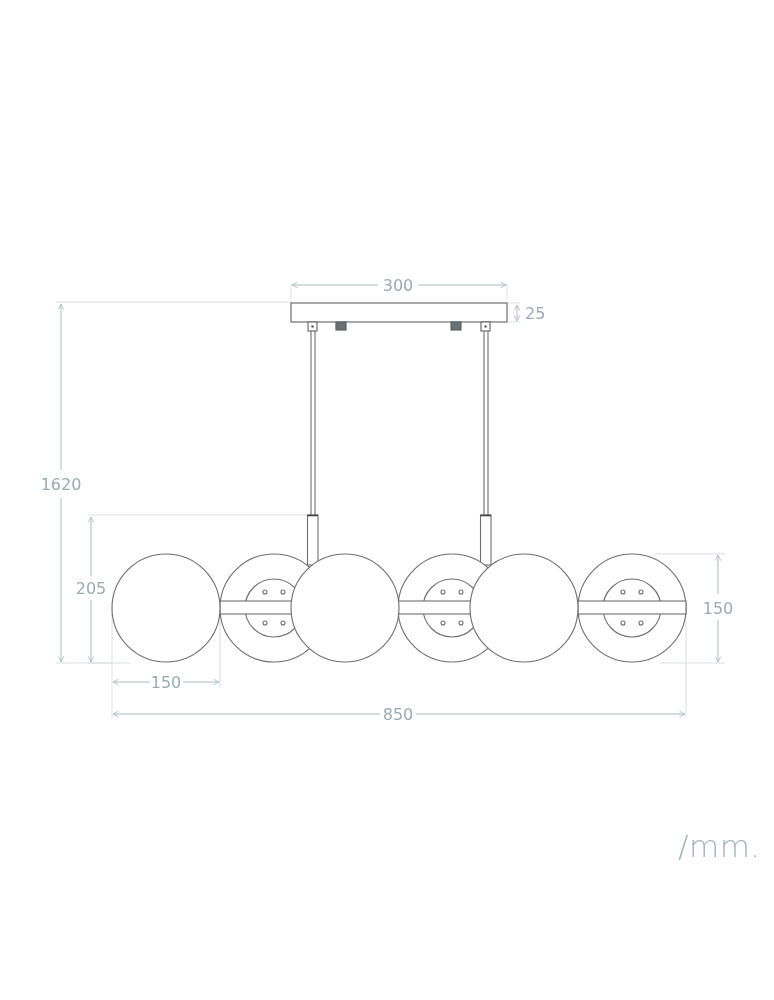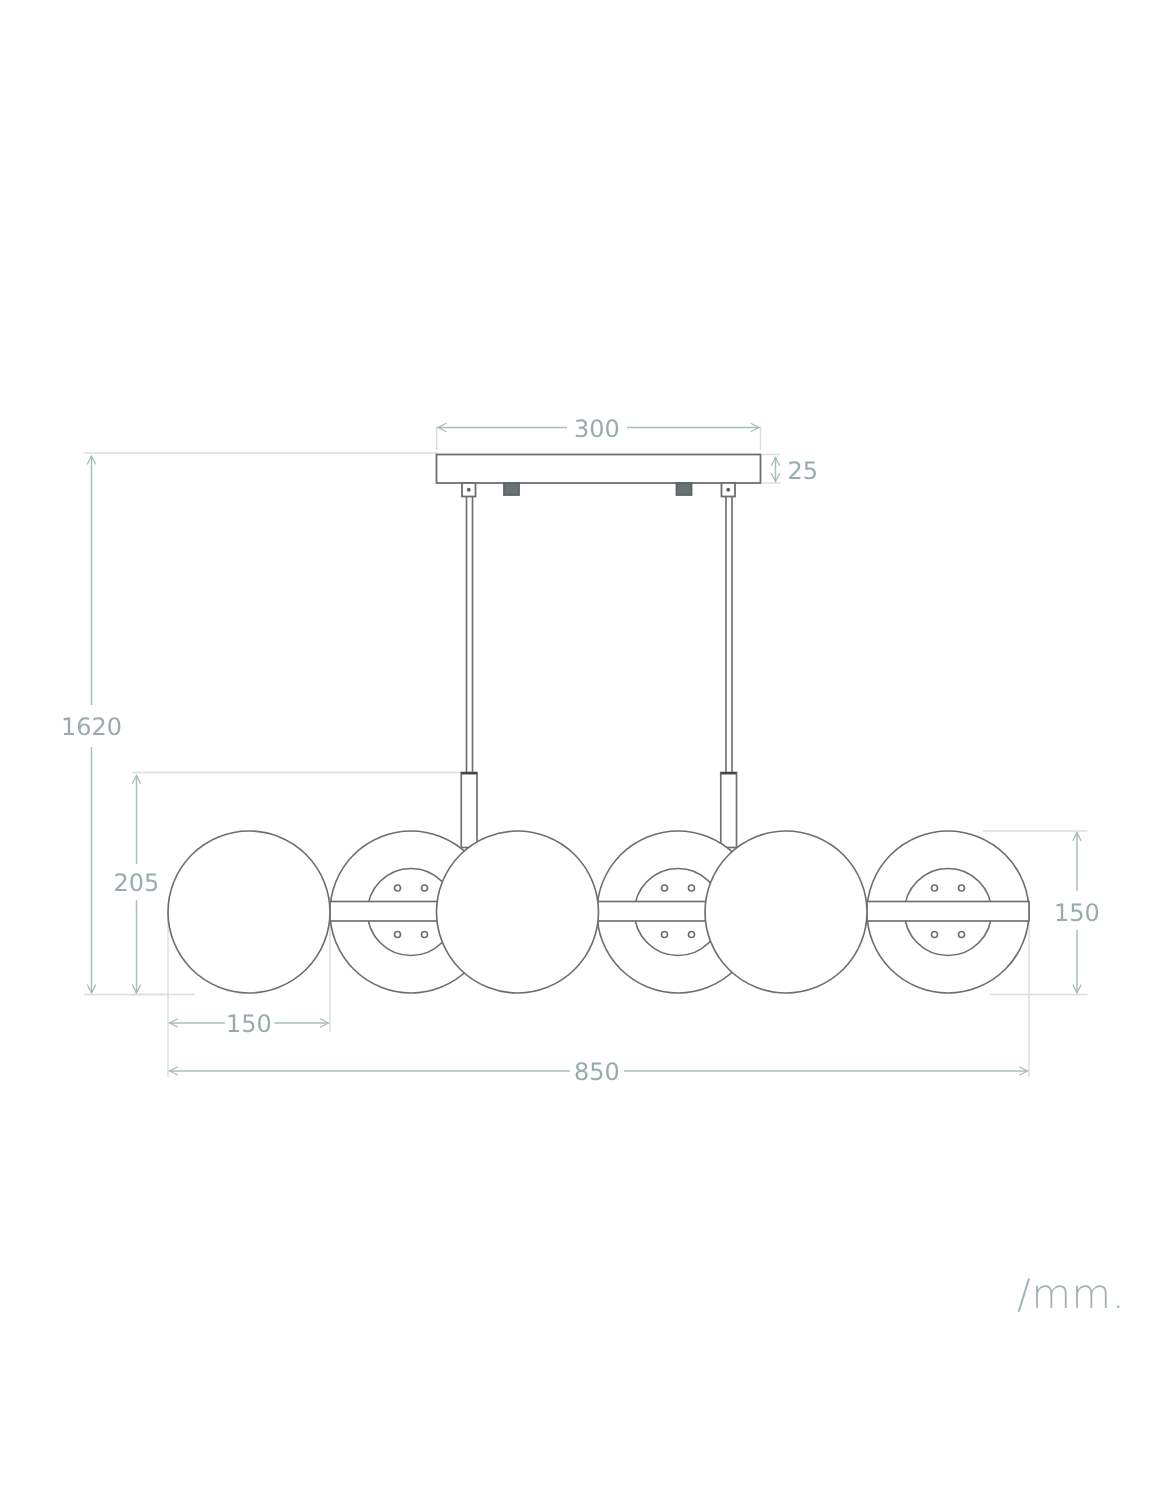--- a/index.html
+++ b/index.html
@@ -1,19 +1,19 @@
 <!DOCTYPE html>
 <html><head>
   <meta charset="utf-8">
   <style>
     html, body { margin: 0; padding: 0; background: #ffffff; }
     body { width: 774px; height: 1000px; position: relative; overflow: hidden; font-family: "Liberation Sans", sans-serif; }
     #drawing { position: absolute; left: 0; top: 0; }
     .dim-text { font-family: "DejaVu Sans", sans-serif; font-size: 16px; fill: #9aaaad; }
-    .unit { position: absolute; left: 678px; top: 848px; font-family: "DejaVu Sans", sans-serif; font-size: 27px; color: #a4b4b6; letter-spacing: 0.5px; font-weight: 300; }
+    .unit { position: absolute; left: 678px; top: 828px; font-family: "DejaVu Sans", sans-serif; font-size: 31px; color: #a4b4b6; letter-spacing: 0.5px; font-weight: 300; }
   </style>
 </head>
 <body>
 
 <svg id="drawing" width="774" height="1000" viewBox="0 0 774 1000" xmlns="http://www.w3.org/2000/svg">
   <defs>
     <marker id="arr" viewBox="0 0 10 10" refX="9" refY="5" markerWidth="7" markerHeight="7" orient="auto-start-reverse">
       <path d="M1,1 L9,5 L1,9" fill="none" stroke="#a9bcbe" stroke-width="1.2"></path>
     </marker>
   </defs>

